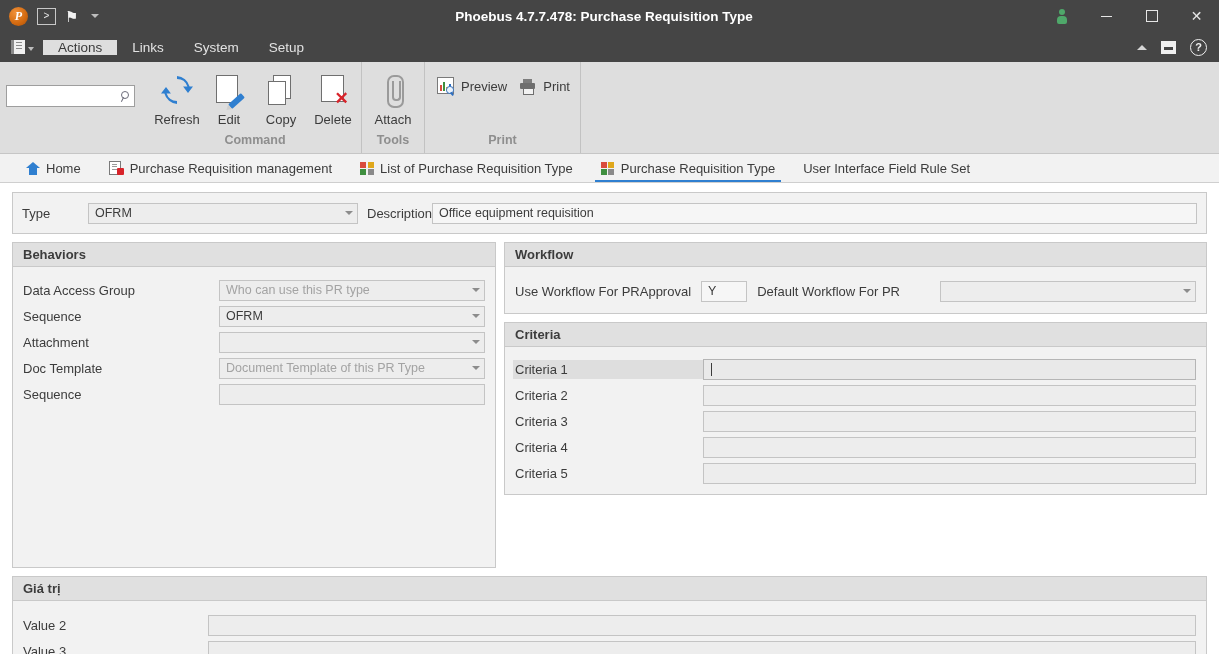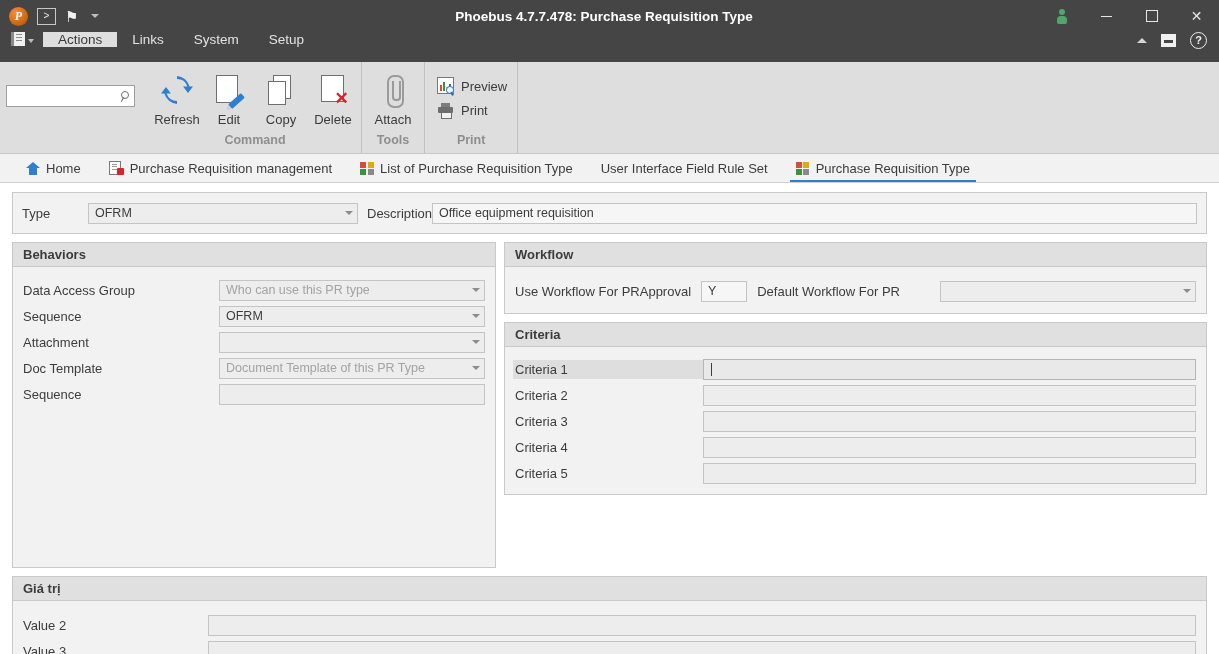--- a/index.html
+++ b/index.html
@@ -99,21 +99,21 @@
     background: #4fa86a;
   }
   .ctl-min { width: 11px; height: 1px; background: #e6e6e6; }
   .ctl-max { width: 10px; height: 10px; border: 1px solid #e6e6e6; }
 
   
   .menubar {
     height: 30px;
     background: #454545;
     display: flex;
-    align-items: flex-start;
+    align-items: center;
     position: relative;
   }
   .menu-app {
     display: flex; align-items: center;
     padding: 0 9px 0 11px;
     gap: 3px;
   }
   .doc-ico {
     width: 11px; height: 14px;
     background: #f0f0f0;
@@ -652,21 +652,21 @@
         <span class="ico36">
           <span class="ic-clip"></span>
         </span>
         <span class="lbl">Attach</span>
       </div>
     </div>
     <div class="rib-title">Tools</div>
   </div>
 
   <div class="rib-group bordered">
-    <div class="rib-items" style="flex-direction:column; padding-top:12px; padding-left:6px;">
+    <div class="rib-items" style="padding-top:12px; padding-left:6px;">
       <div class="small-btn">
         <span class="ico18">
           <span class="ic-prev-box">
             <i style="left:2px;height:6px;background:#d94c3d;"></i>
             <i style="left:5px;height:9px;background:#3f8f3f;"></i>
             <i style="left:8px;height:4px;background:#e0b020;"></i>
             <i style="left:11px;height:7px;background:#2f6fbf;"></i>
           </span>
           <span class="ic-prev-mag"></span>
         </span>
@@ -703,31 +703,31 @@
   </div>
   <div class="tab">
     <span class="ic-grid4">
       <i style="background:#d94c3d;"></i>
         <i style="background:#e0a81c;"></i>
       <i style="background:#3f8f3f;"></i>
         <i style="background:#8a8a8a;"></i>
     </span>
     <span>List of Purchase Requisition Type</span>
   </div>
-  <div class="tab">
-    <span>User Interface Field Rule Set</span>
-  </div>
   <div class="tab active">
     <span class="ic-grid4">
       <i style="background:#d94c3d;"></i>
         <i style="background:#e0a81c;"></i>
       <i style="background:#3f8f3f;"></i>
         <i style="background:#8a8a8a;"></i>
     </span>
     <span>Purchase Requisition Type</span>
+  </div>
+  <div class="tab">
+    <span>User Interface Field Rule Set</span>
   </div>
 </div>
 
 <div class="content">
 
   <div class="head-box">
     <span class="fld-label" style="width:66px;">Type</span>
     <div class="ctl" style="width:270px;">
       <span class="val">OFRM</span>
       <span class="dd-caret"></span>

